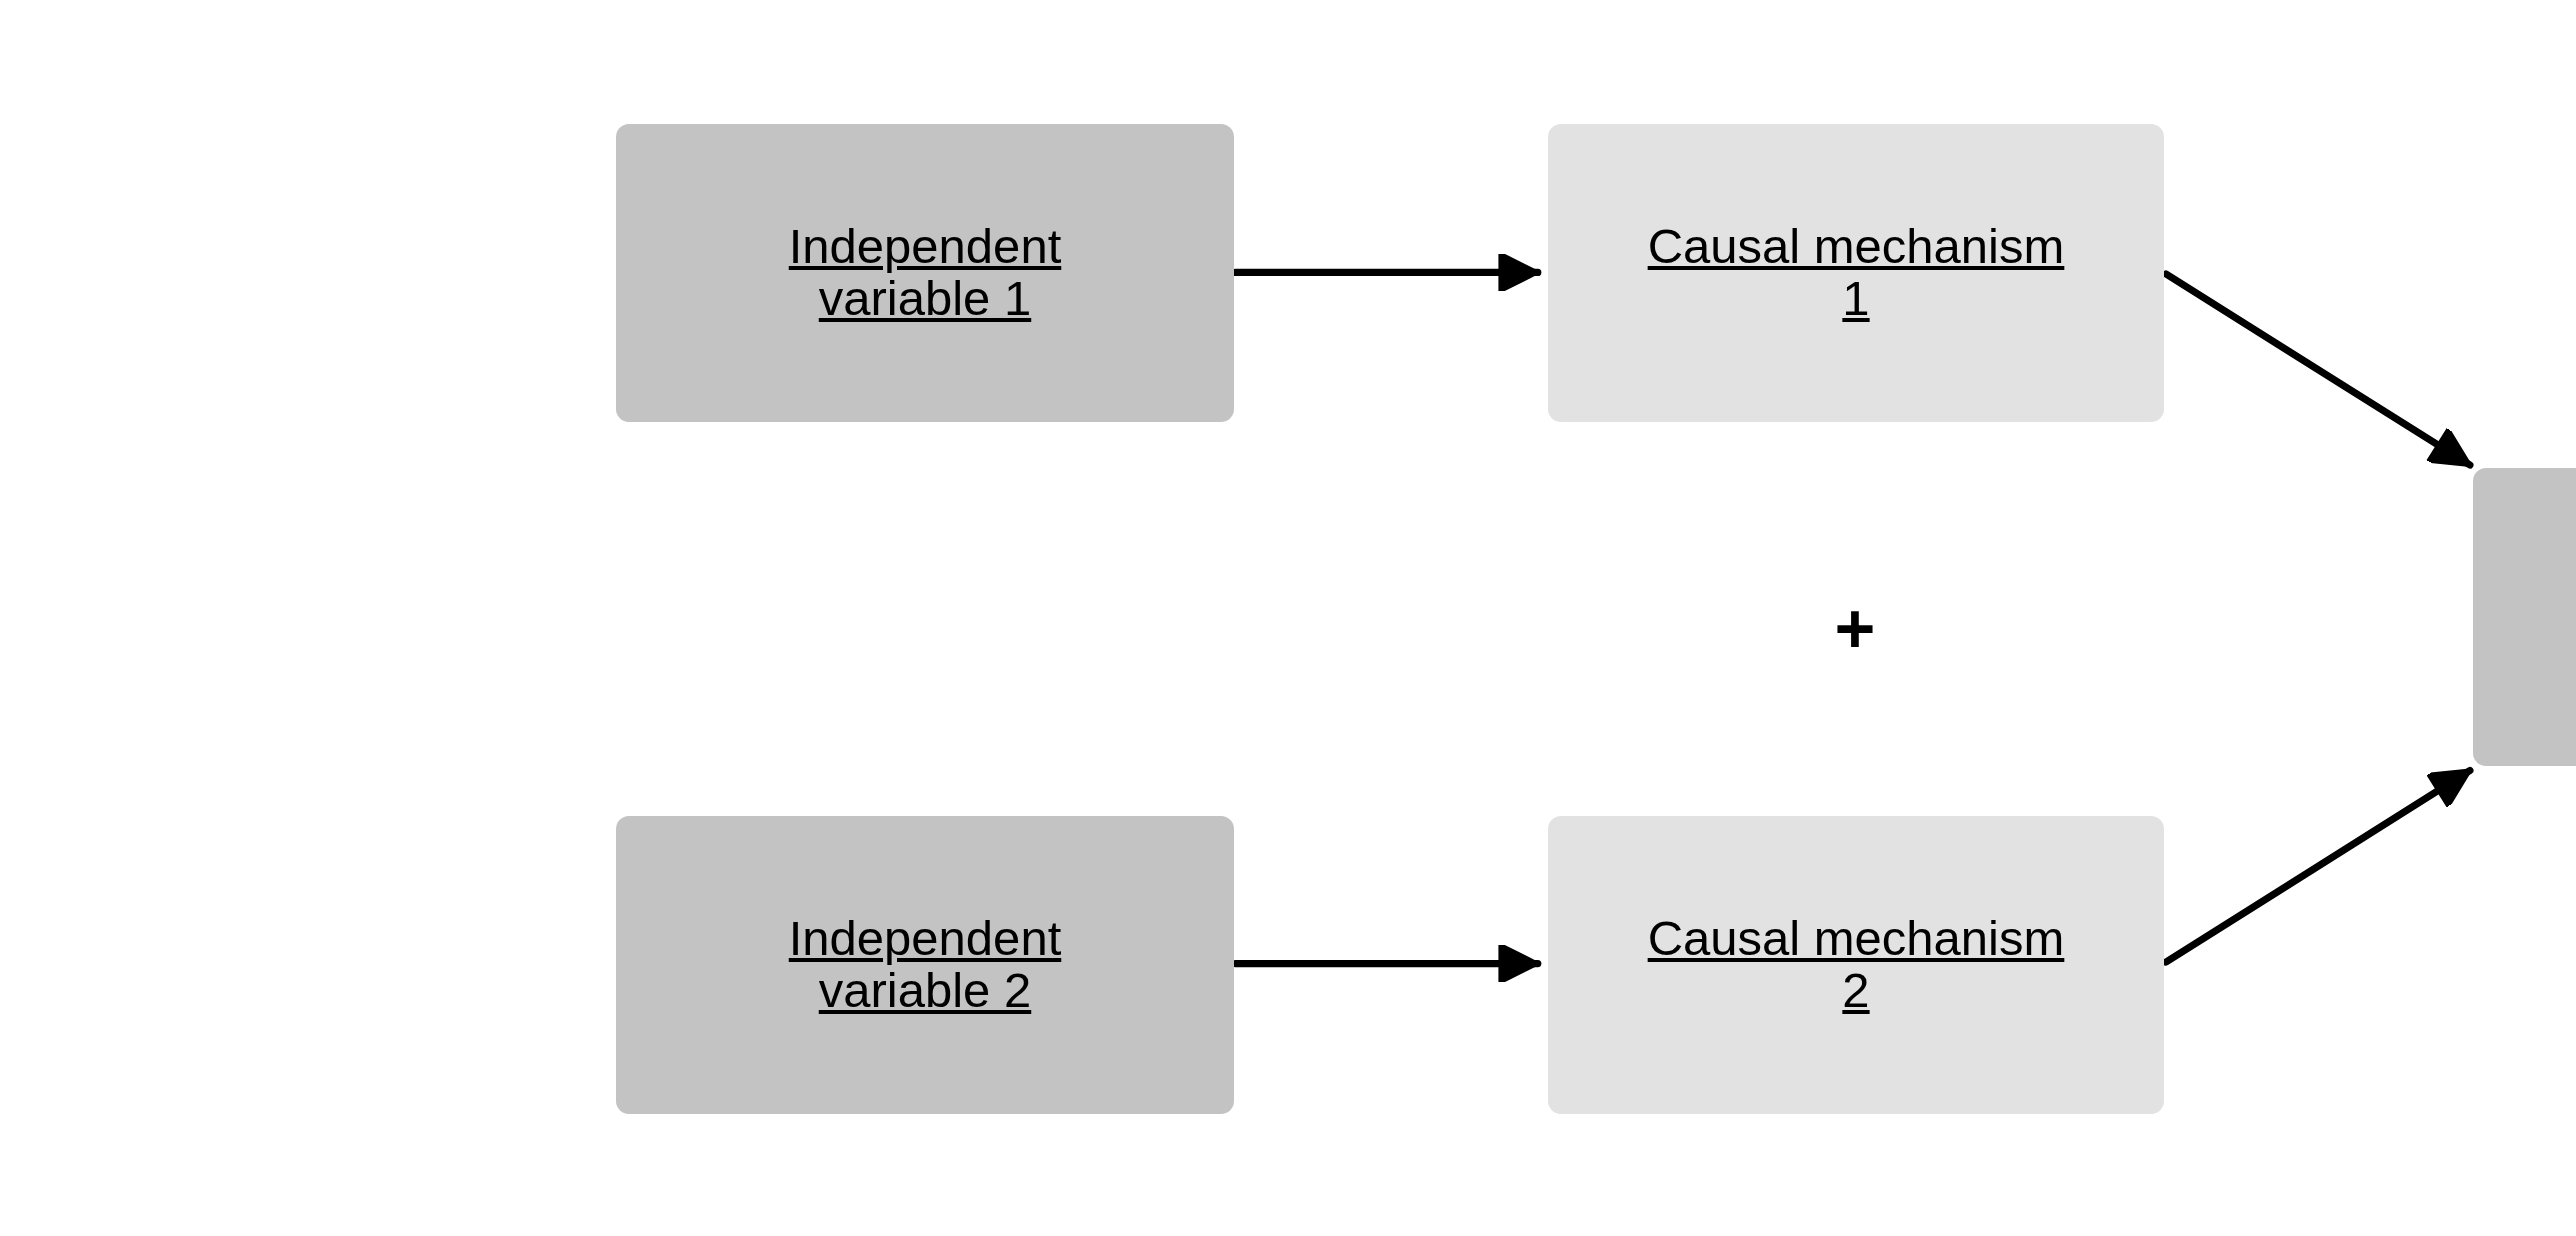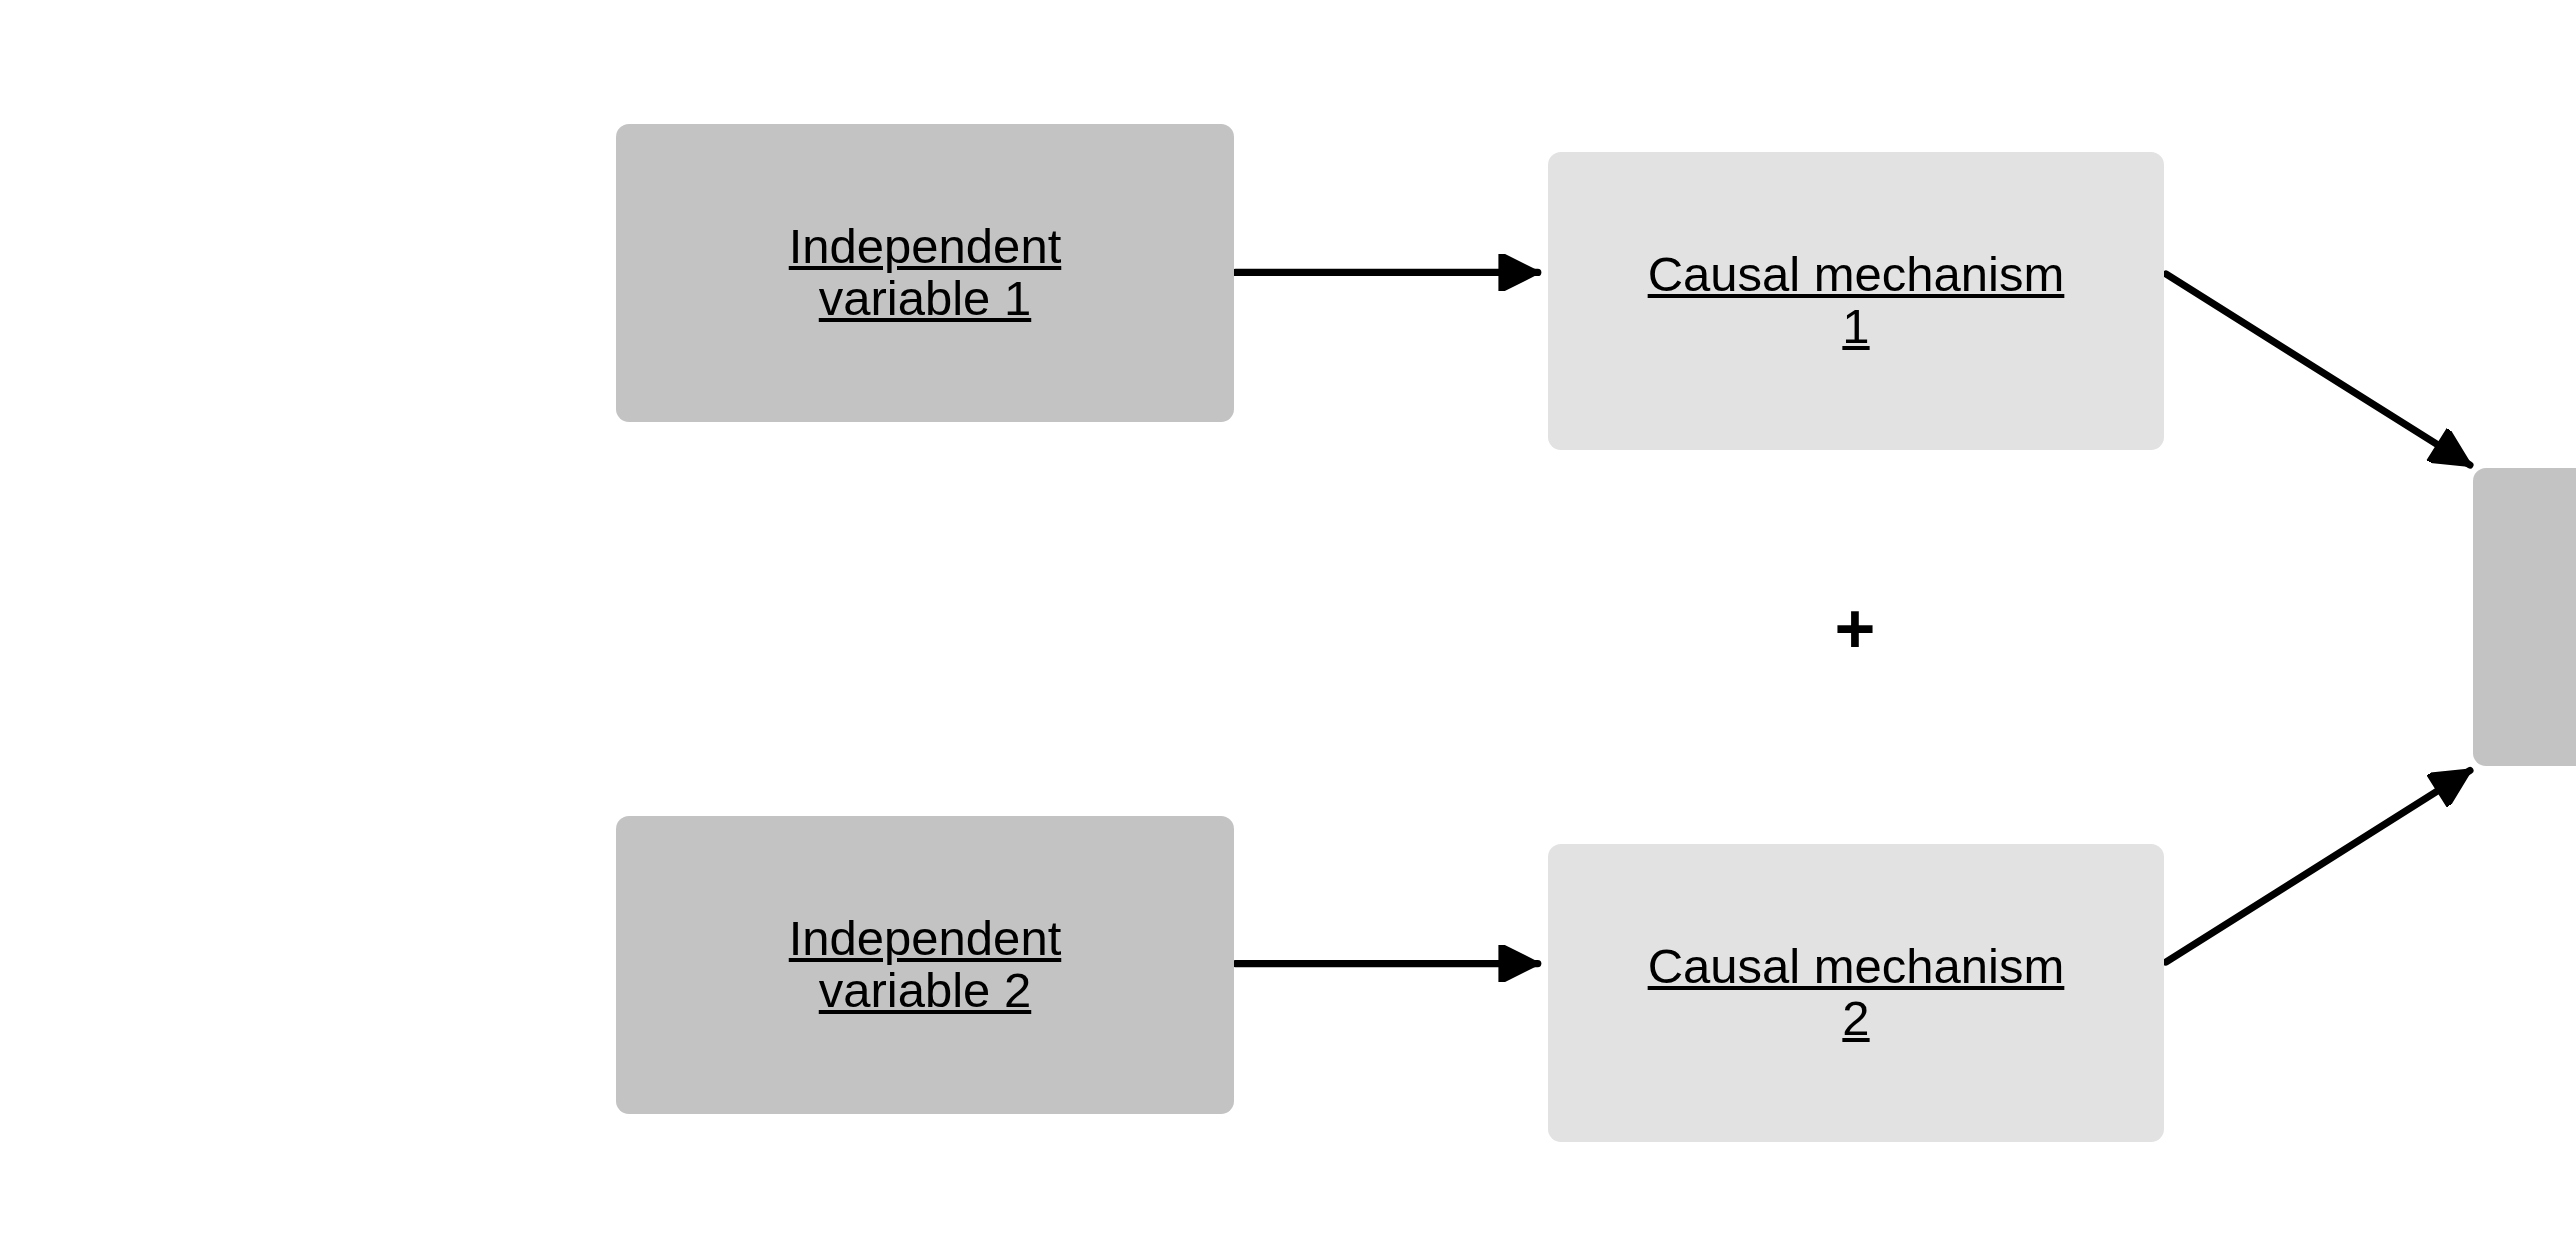--- a/index.html
+++ b/index.html
@@ -25,21 +25,21 @@
   .node {
     position: absolute;
     border-radius: 13px;
     display: flex;
     align-items: center;
     justify-content: center;
     text-align: center;
     text-decoration: underline;
   }
   .node--dark  { background: #c3c3c3; }
-  .node--light { background: #e2e2e2; margin-top: 28px; }
+  .node--light { background: #e2e2e2; }
   .node__label {
     white-space: pre-line;
     font-size: 49px;
     line-height: 1.06;
     color: #000000;
     letter-spacing: 0;
   }
   .plus-sign {
     position: absolute;
     left: 1855px;

